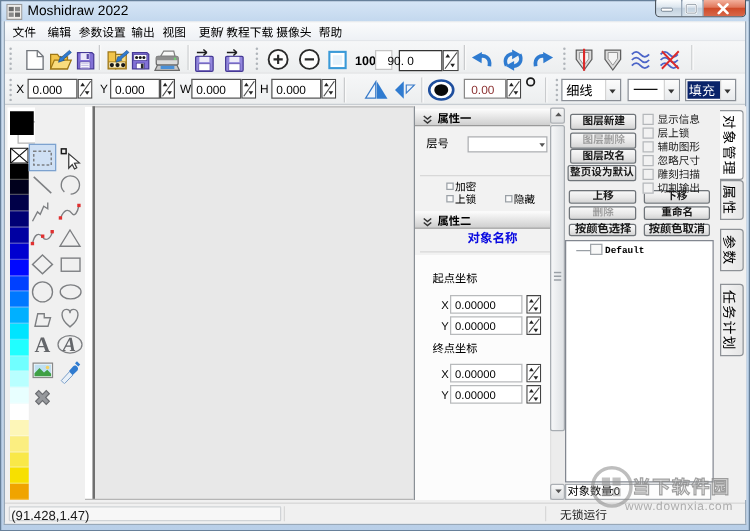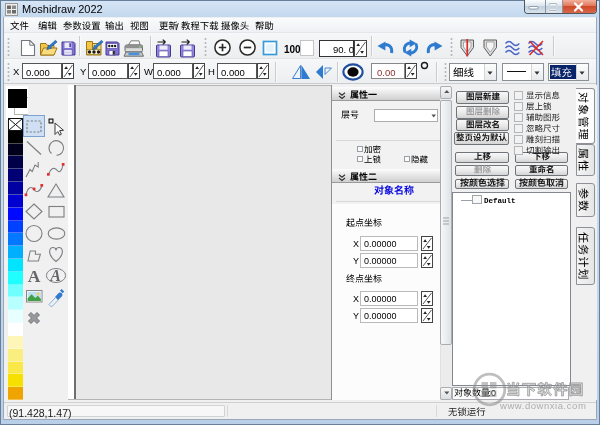--- a/index.html
+++ b/index.html
@@ -166,21 +166,21 @@
     <circle cx="9.5" cy="9.5" r="7.6" fill="#fdfdfd" stroke="#2a2a2a" stroke-width="1.5"></circle>
     <path d="M5.8 9.5 h7.4" stroke="#2a2a2a" stroke-width="1.7"></path>
   </svg>
 <svg style="position:absolute;left:262px;top:40px;" width="16" height="16">
     <rect x="1.5" y="1.5" width="13" height="13" fill="#fff" stroke="#3a9ad8" stroke-width="1.7"></rect>
     <rect x="4.2" y="4.2" width="7.6" height="7.6" fill="#e6f2fb"></rect>
   </svg>
 <div style="position:absolute;left:284px;top:44px;font:bold 10px/12px 'Liberation Sans',sans-serif;color:#000;white-space:pre">100</div>
 <div style="position:absolute;left:300px;top:40px;width:14px;height:16px;background:#fff;border:1px solid #c4c4c4;"></div>
 <div style="position:absolute;left:319px;top:40px;width:35px;height:17px;background:#fff;border:1px solid #333;"></div>
-<div style="position:absolute;left:333px;top:44px;font:normal 9.5px/11.5px 'Liberation Sans',sans-serif;color:#000;white-space:pre">90. 0</div>
+<div style="position:absolute;left:310px;top:44px;font:normal 9.5px/11.5px 'Liberation Sans',sans-serif;color:#000;white-space:pre">90. 0</div>
 <svg style="position:absolute;left:354px;top:40px;" width="13" height="17">
     <rect x="0.5" y="0.5" width="12" height="16" fill="#fff" stroke="#444"></rect>
     <path d="M11.5 2 L2 15" stroke="#444" stroke-width="0.9"></path>
     <path d="M2.3 6 l1.9-2.8 l1.9 2.8 z" fill="#222"></path>
     <path d="M6.2 11 l1.9 2.8 l1.9-2.8 z" fill="#222"></path>
   </svg>
 <svg style="position:absolute;left:376px;top:39px;" width="19" height="18">
     <path d="M15.5 14 c1.2-6.5 -3.5-10 -9-7.5" fill="none" stroke="#2f7bd0" stroke-width="3"></path>
     <path d="M9.5 2.5 L1.5 7 L9.3 11.5 z" fill="#2f7bd0"></path>
   </svg>

